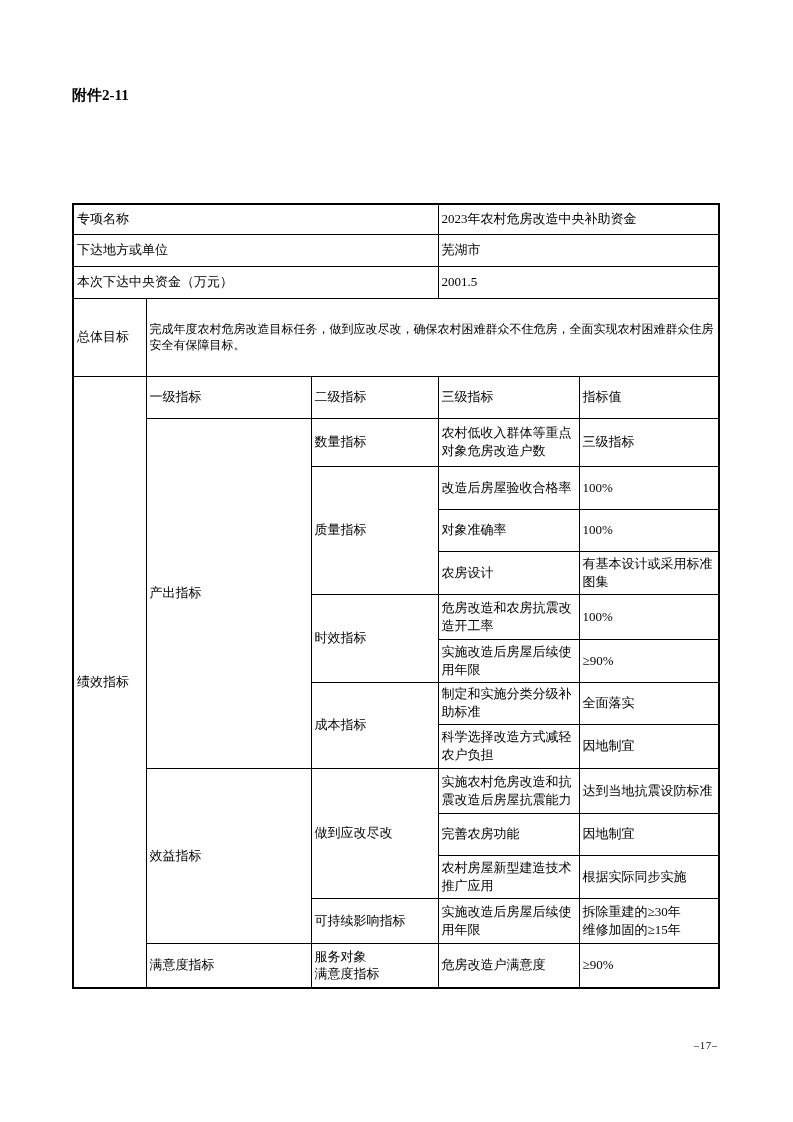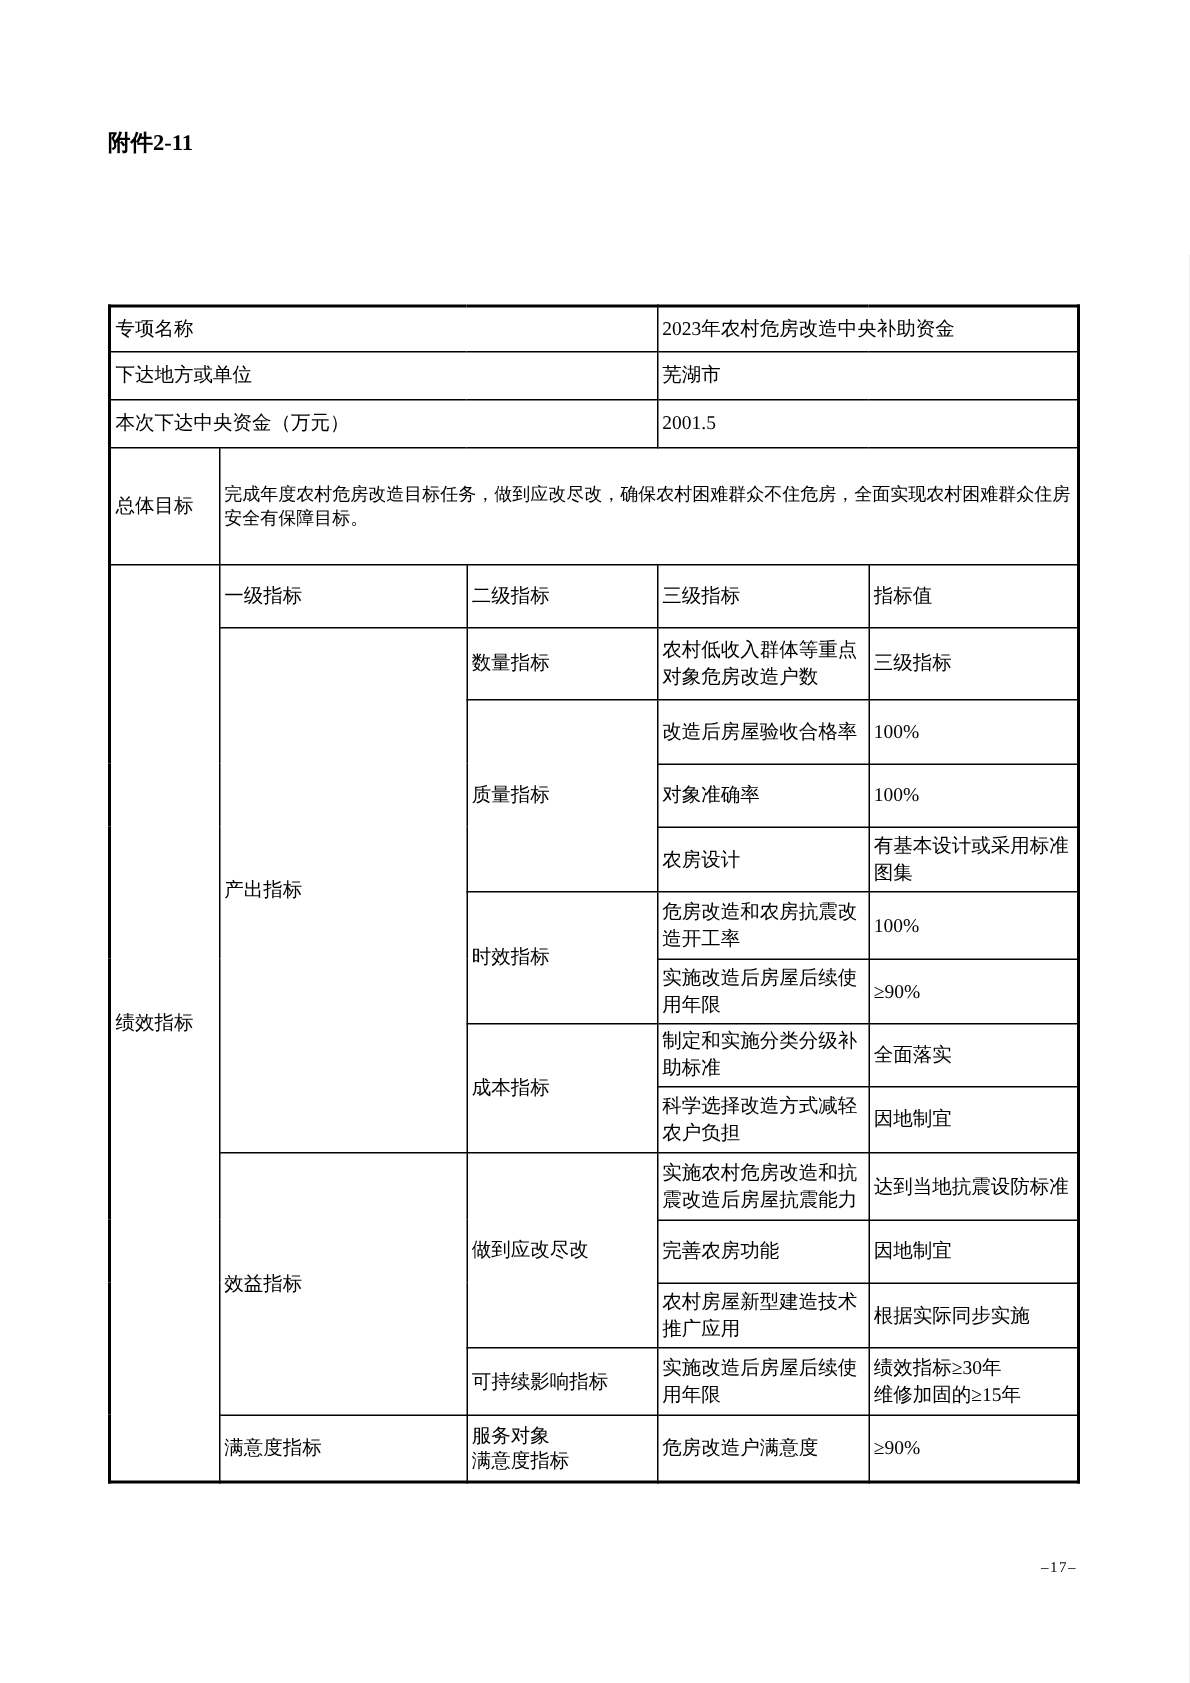--- a/index.html
+++ b/index.html
@@ -162,21 +162,21 @@
         <td class="l3">完善农房功能</td>
         <td>因地制宜</td>
       </tr>
       <tr style="height:43px">
         <td class="l3">农村房屋新型建造技术推广应用</td>
         <td>根据实际同步实施</td>
       </tr>
       <tr style="height:45px">
         <td>可持续影响指标</td>
         <td class="l3">实施改造后房屋后续使用年限</td>
-        <td class="prewrap">绩效指标≥30年
+        <td class="prewrap">拆除重建的≥30年
 维修加固的≥15年</td>
       </tr>
 
       <tr style="height:45px">
         <td>满意度指标</td>
         <td class="prewrap">服务对象
 满意度指标</td>
         <td class="l3">危房改造户满意度</td>
         <td>≥90%</td>
       </tr>

